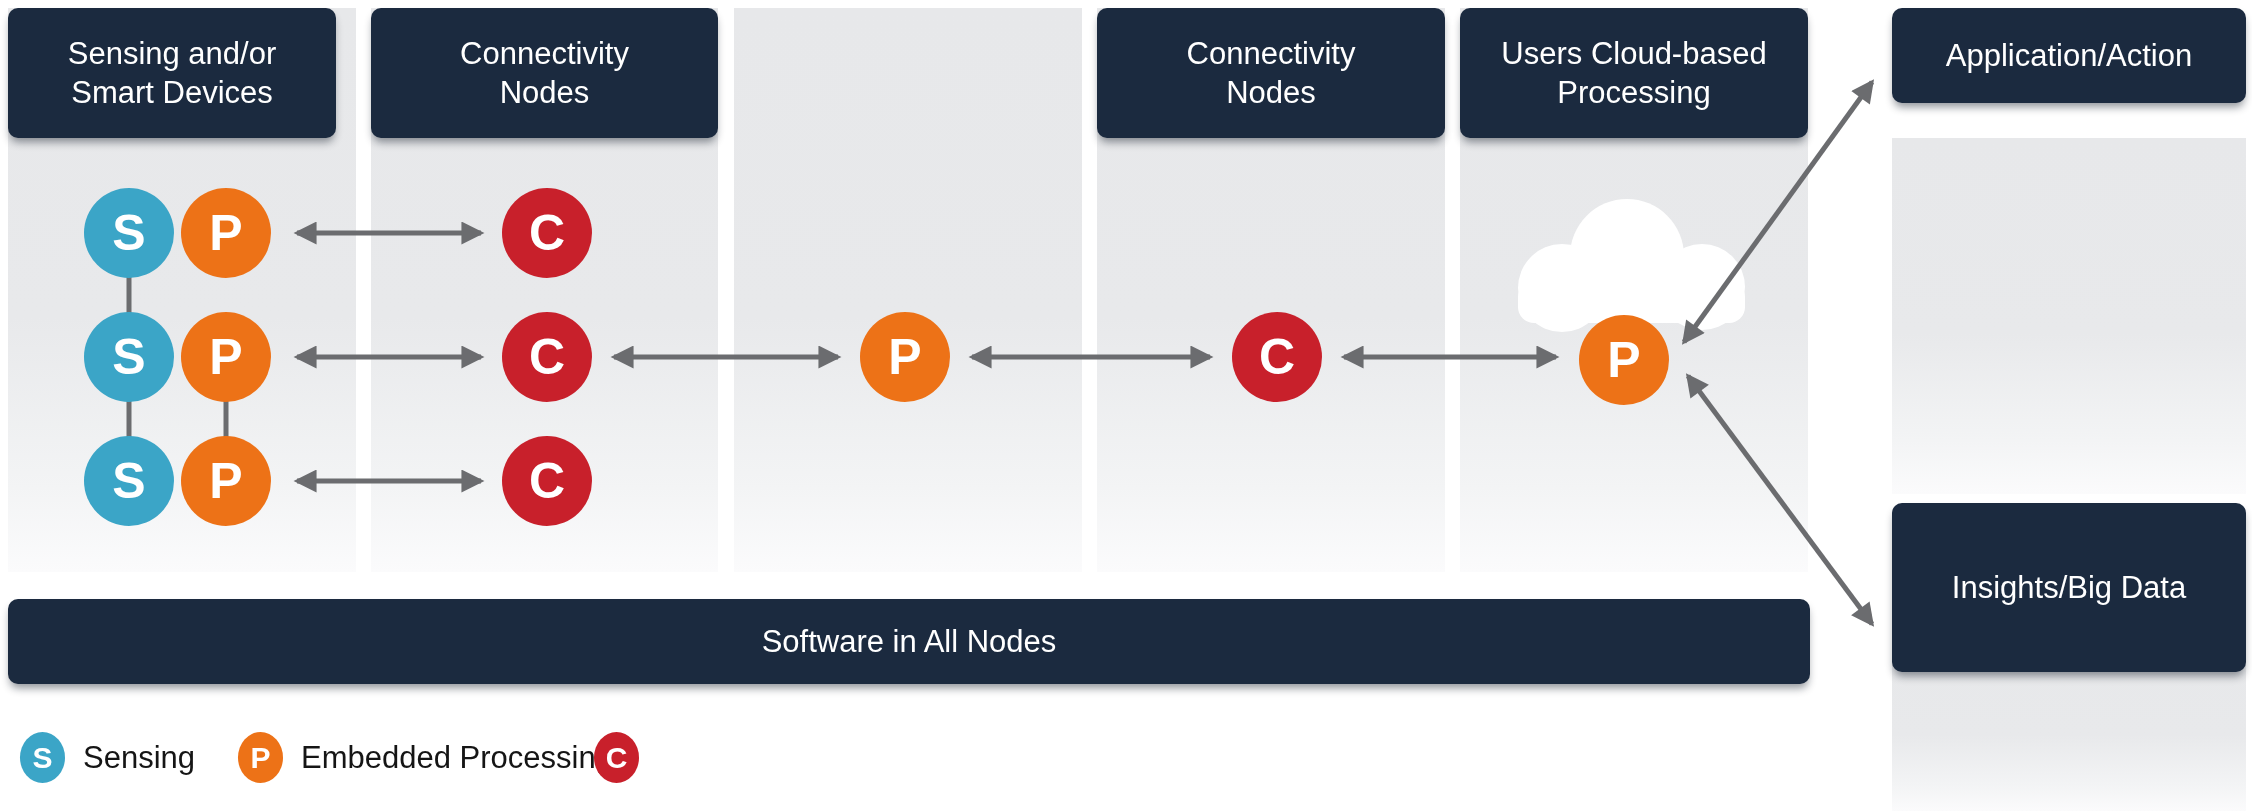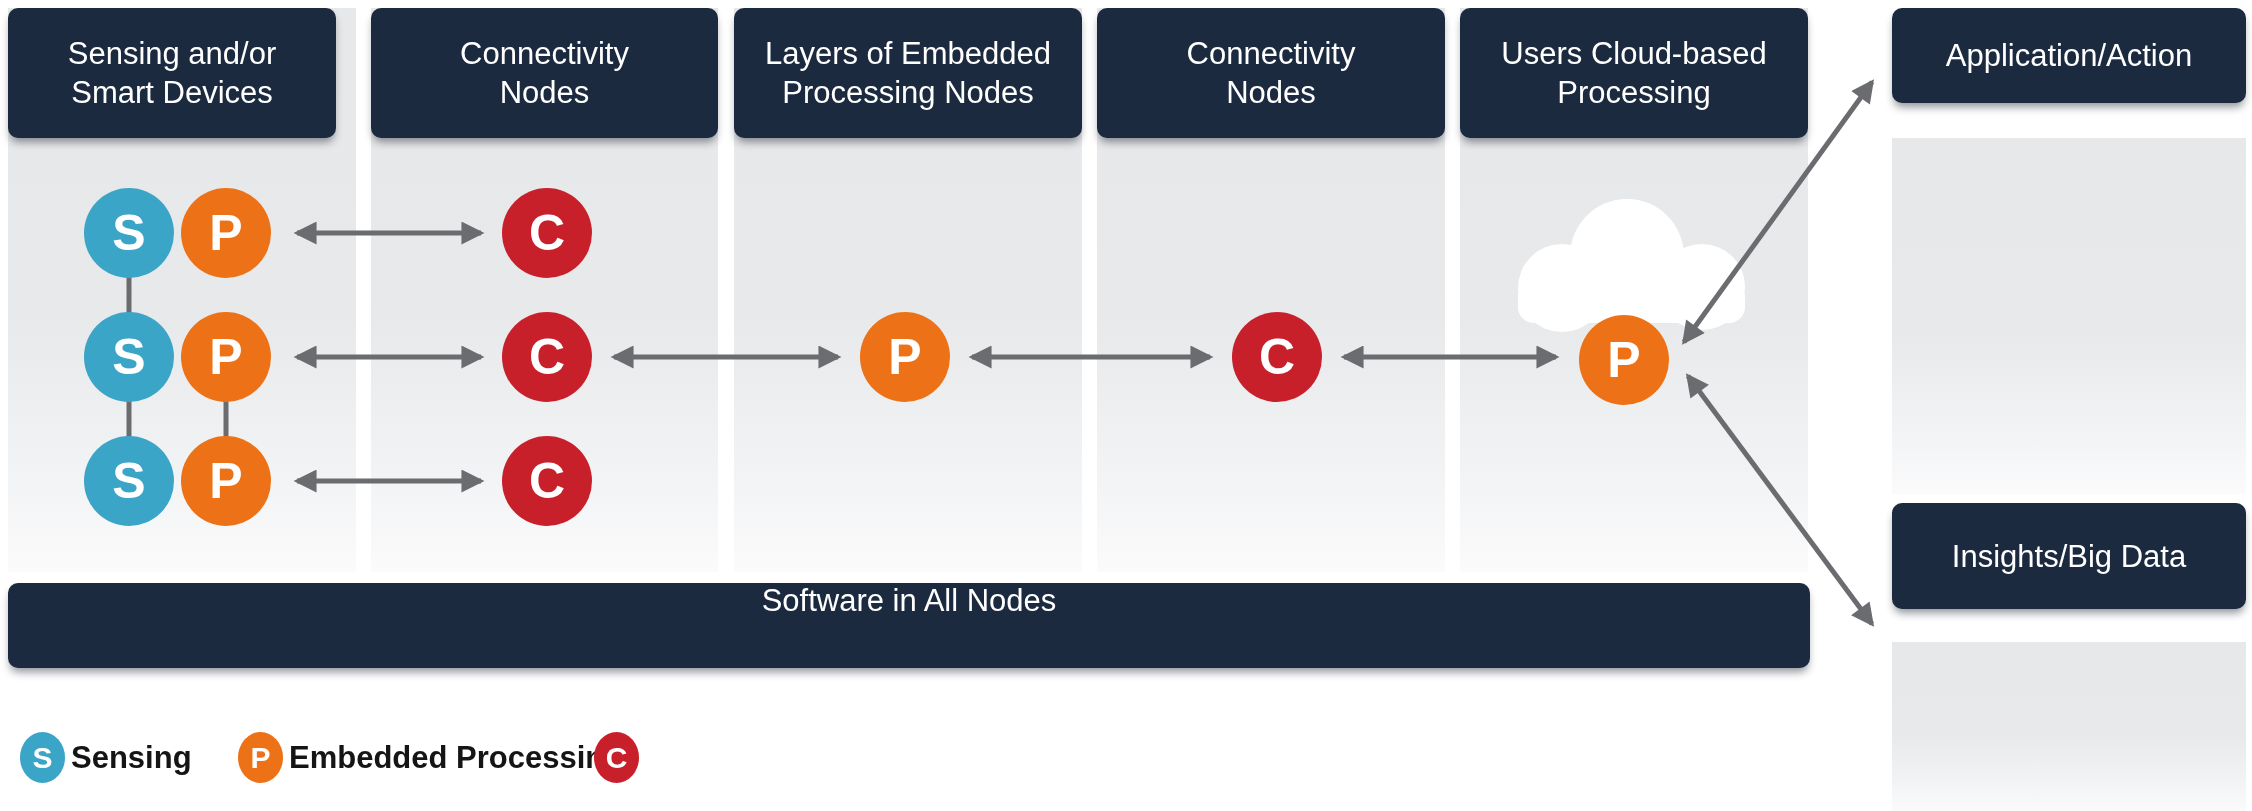--- a/index.html
+++ b/index.html
@@ -29,66 +29,64 @@
   .node{
     position:absolute;width:90px;height:90px;border-radius:50%;
     display:flex;align-items:center;justify-content:center;
     color:#ffffff;font-size:50px;font-weight:bold;
     z-index:4;line-height:1;
   }
   .node.teal{background:#3ba5c7;}
   .node.orange{background:#ed7217;}
   .node.red{background:#c8202b;}
   .bar{
-    position:absolute;left:8px;top:583px;width:1802px;height:85px;
+    position:absolute;left:8px;top:599px;width:1802px;height:85px;
     background:#1b2a3f;border-radius:10px;
-    display:flex;justify-content:center;
+    display:flex;align-items:center;justify-content:center;
     color:#ffffff;font-size:31px;font-weight:400;
     box-shadow:0 6px 9px -2px rgba(8,18,32,0.45);
     z-index:2;
   }
   .side-body{
     position:absolute;color:#222222;font-size:31px;line-height:39px;
     white-space:pre-line;z-index:2;font-weight:400;
   }
   .legend{position:absolute;left:0;top:732px;width:1000px;height:70px;z-index:4;}
   .legend-item{position:absolute;top:0;display:flex;align-items:center;}
   .legend-dot{
     width:45px;height:51px;border-radius:50%;
     display:flex;align-items:center;justify-content:center;
     color:#ffffff;font-size:30px;font-weight:bold;flex:0 0 auto;line-height:1;
   }
-  .legend-label{margin-left:6px;color:#151515;font-size:31px;font-weight:700;white-space:nowrap;}
+  .legend-label{margin-left:18px;color:#151515;font-size:31px;font-weight:400;white-space:nowrap;}
 </style>
 </head>
 <body>
 
 <div class="stage">
 
   <div class="panel" style="left:8px;top:8px;width:348px;height:564px"></div>
   <div class="panel" style="left:371px;top:8px;width:347px;height:564px"></div>
   <div class="panel" style="left:734px;top:8px;width:348px;height:564px"></div>
   <div class="panel" style="left:1097px;top:8px;width:348px;height:564px"></div>
   <div class="panel" style="left:1460px;top:8px;width:348px;height:564px"></div>
   <div class="panel" style="left:1892px;top:138px;width:354px;height:356px"></div>
   <div class="panel" style="left:1892px;top:642px;width:354px;height:169px"></div>
 
   <div class="hdr" style="left:8px;top:8px;width:328px;height:130px">Sensing and/or
 Smart Devices</div>
   <div class="hdr" style="left:371px;top:8px;width:347px;height:130px">Connectivity
 Nodes</div>
-  <div class="hdr" style="left:734px;top:8px;width:348px;height:130px">Layers of Embedded
-Processing Nodes</div>
   <div class="hdr" style="left:1097px;top:8px;width:348px;height:130px">Connectivity
 Nodes</div>
   <div class="hdr" style="left:1460px;top:8px;width:348px;height:130px">Users Cloud-based
 Processing</div>
 
   <div class="hdr" style="left:1892px;top:8px;width:354px;height:95px">Application/Action</div>
-  <div class="hdr" style="left:1892px;top:503px;width:354px;height:106px">Insights/Big Data</div>
+  <div class="hdr" style="left:1892px;top:503px;width:354px;height:169px">Insights/Big Data</div>
 
 
   <svg class="svg-layer" width="2252" height="811" viewBox="0 0 2252 811">
     <defs>
       <marker id="ah" viewBox="0 0 10 10" refX="8.5" refY="5" markerWidth="28" markerHeight="23" orient="auto-start-reverse" markerUnits="userSpaceOnUse">
         <path d="M0,0 L10,5 L0,10 z" fill="#6b6c6f"></path>
       </marker>
     </defs>
 
     <g fill="#ffffff">

